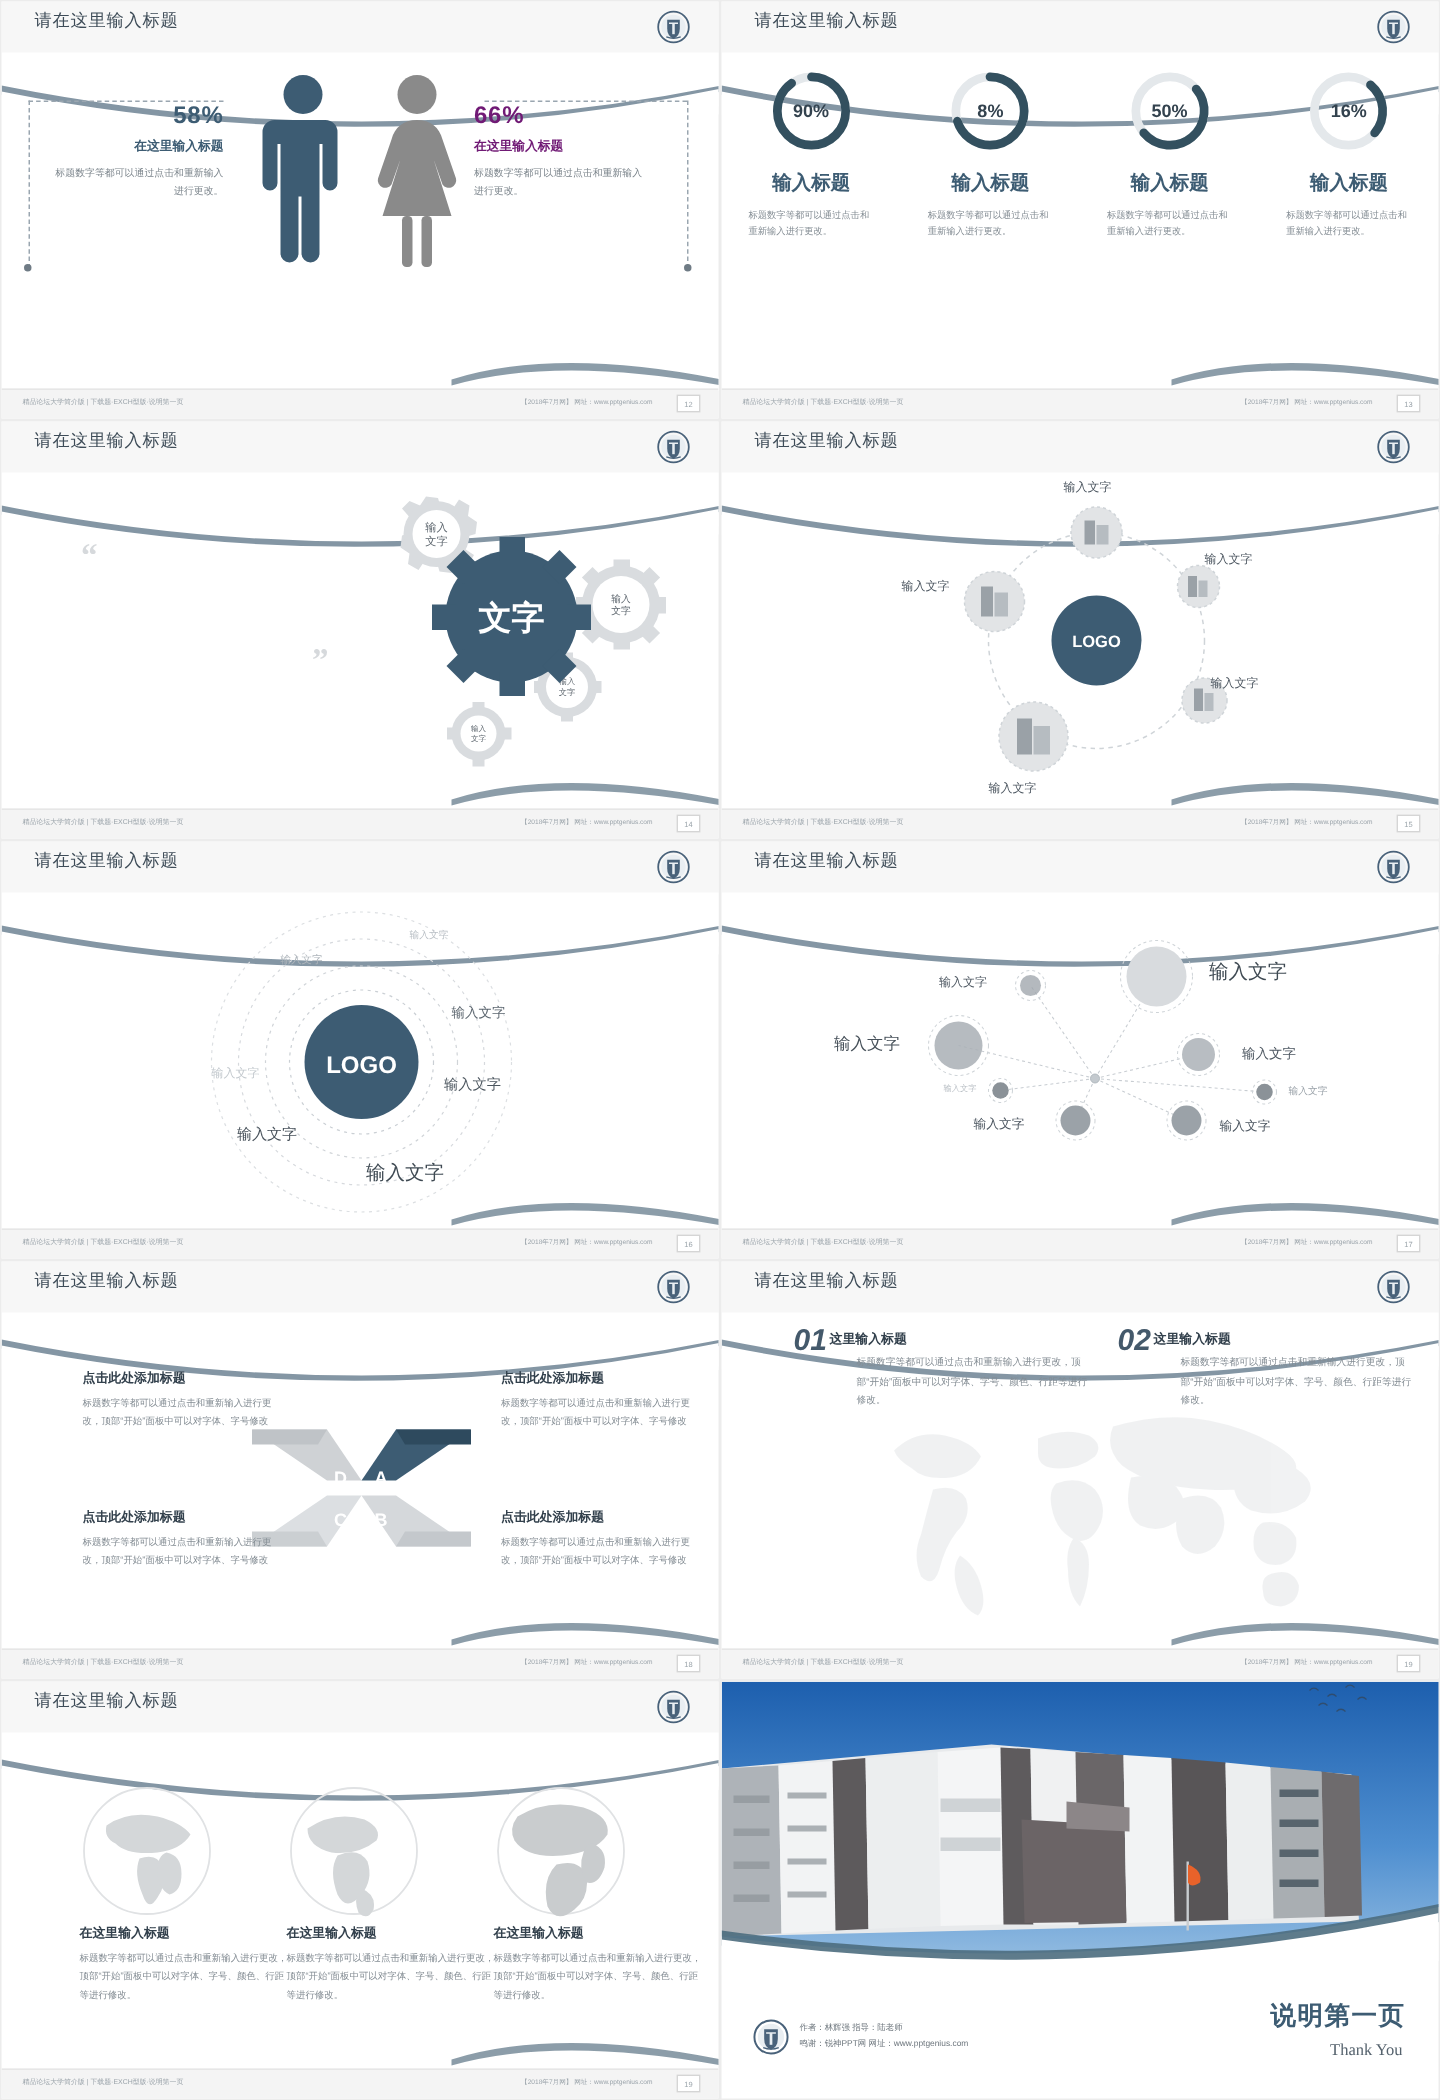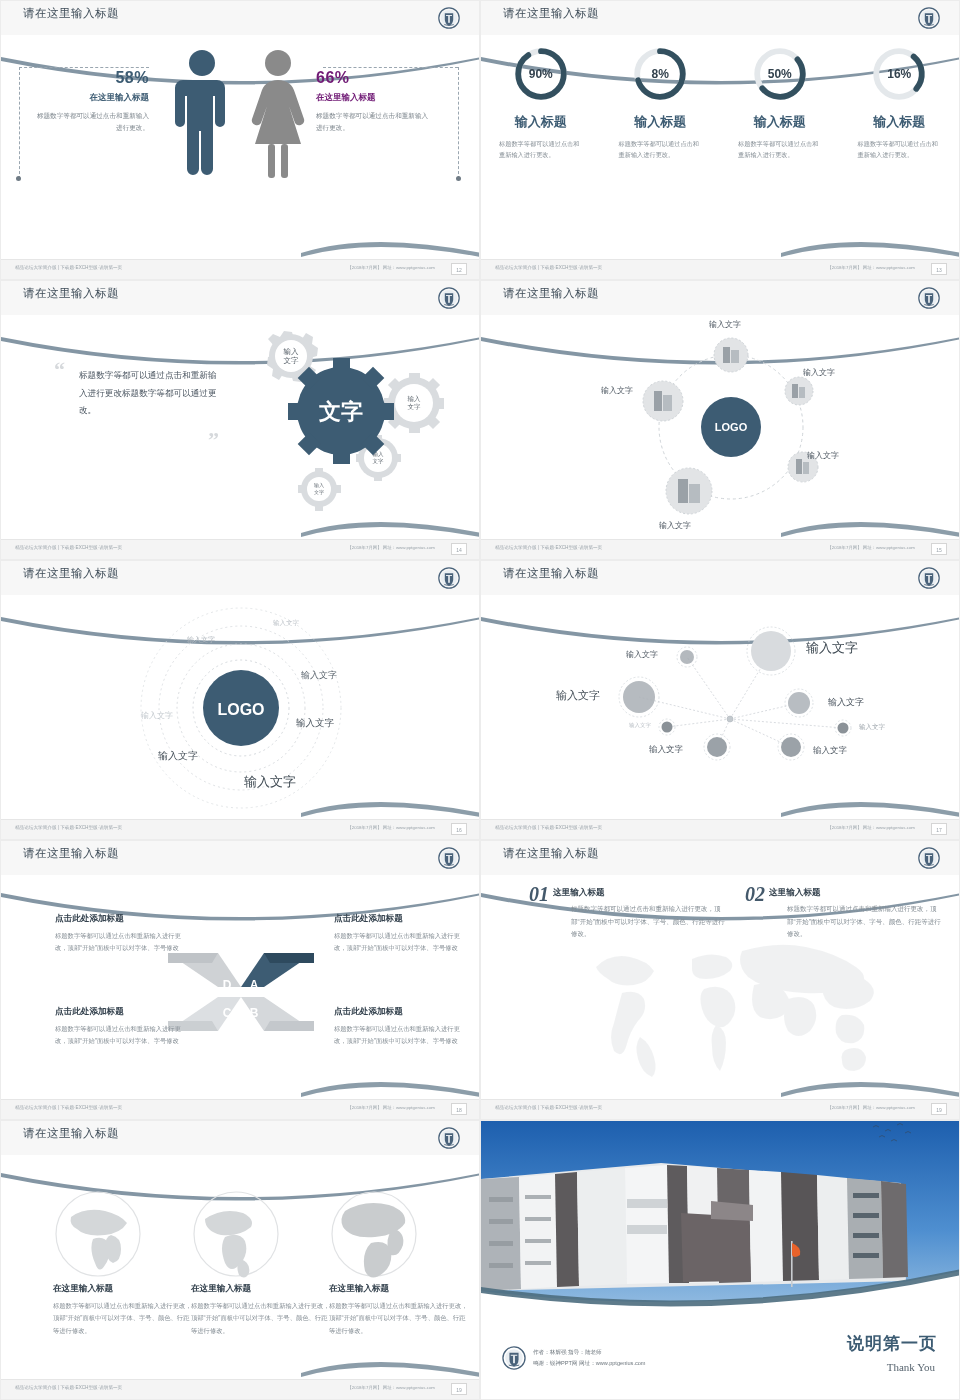--- a/index.html
+++ b/index.html
@@ -95,21 +95,21 @@
   .n-lab { position:absolute; white-space:nowrap; color:#4c5660; }
 
   
   .x-cell { position:absolute; width: 130px; }
   .x-h { font-size: 8.6px; font-weight:bold; color:#33414d; }
   .x-b { font-size: 6.3px; line-height: 1.95; color:#838c93; margin-top: 5px; }
 
   
   .num-item { position:absolute; width: 200px; }
   .num-big { position:absolute; left:0; top:-4px; font-size: 20px; font-weight:bold; font-style:italic;
-    color:#44596b; font-family:Liberation Serif, serif;}
+    color:#44596b; font-family:Liberation Sans, sans-serif;}
   .num-h { margin-left: 24px; font-size: 8.6px; font-weight:bold; color:#33414d; }
   .num-b { margin-left: 42px; font-size: 6.5px; line-height: 1.95; color:#838c93; margin-top: 4px; }
 
   
   .gl-col { position:absolute; width: 140px; }
   .gl-h { font-size: 8.6px; font-weight:bold; color:#33414d; }
   .gl-b { font-size: 6.3px; line-height: 1.95; color:#838c93; margin-top: 5px; }
 
   
   .thanks-slide { background:#fff; }
@@ -269,21 +269,20 @@
       <circle cx="20" cy="20" r="13.5" fill="#e9eef2"></circle>
       <path d="M13 12 h14 v10 q0 8 -7 11 q-7 -3 -7 -11 z" fill="#49627a"></path>
       <rect x="18.6" y="16" width="2.8" height="12" fill="#e9eef2"></rect>
       <path d="M15 15 h10 v1.6 h-10z" fill="#e9eef2"></path>
       <path d="M12 31 q8 3 16 0" fill="none" stroke="#49627a" stroke-width="1.4"></path>
     </svg>
   </div>
   <div class="body-area">
     <div class="q-mark" style="left:53px;top:42px;">“</div>
     <div class="q-mark" style="left:207px;top:112px;">”</div>
-    <div class="gear-text">标题数字等都可以通过点击和重新输入进行更改标题数字等都可以通过更改。</div>
 
     <svg style="position:absolute;left:215px;top:8px;" width="255" height="190" viewBox="0 0 255 190">
       <g>
         <path d="M60 14 l5 -5 l7 3 l4 -6 l8 1 l2 7 l8 0 l4 -6 l7 4 l-1 7 l6 4 l-1 8 l-7 2 l0 8 l6 4 l-4 7 l-7 -1 l-4 6 l-8 -1 l-2 -7 l-8 0 l-4 6 l-7 -4 l1 -7 l-6 -4 l1 -8 l7 -2 l0 -8 z" fill="#d9dcdf" transform="translate(-8,2)"></path>
         <circle cx="75" cy="33" r="22" fill="#d9dcdf"></circle>
         <circle cx="75" cy="33" r="16" fill="#ffffff"></circle>
       </g>
       <text x="75" y="31" text-anchor="middle" font-size="7.5" fill="#5d666e" font-family="Liberation Sans, sans-serif">输入</text>
       <text x="75" y="40" text-anchor="middle" font-size="7.5" fill="#5d666e" font-family="Liberation Sans, sans-serif">文字</text>
 

